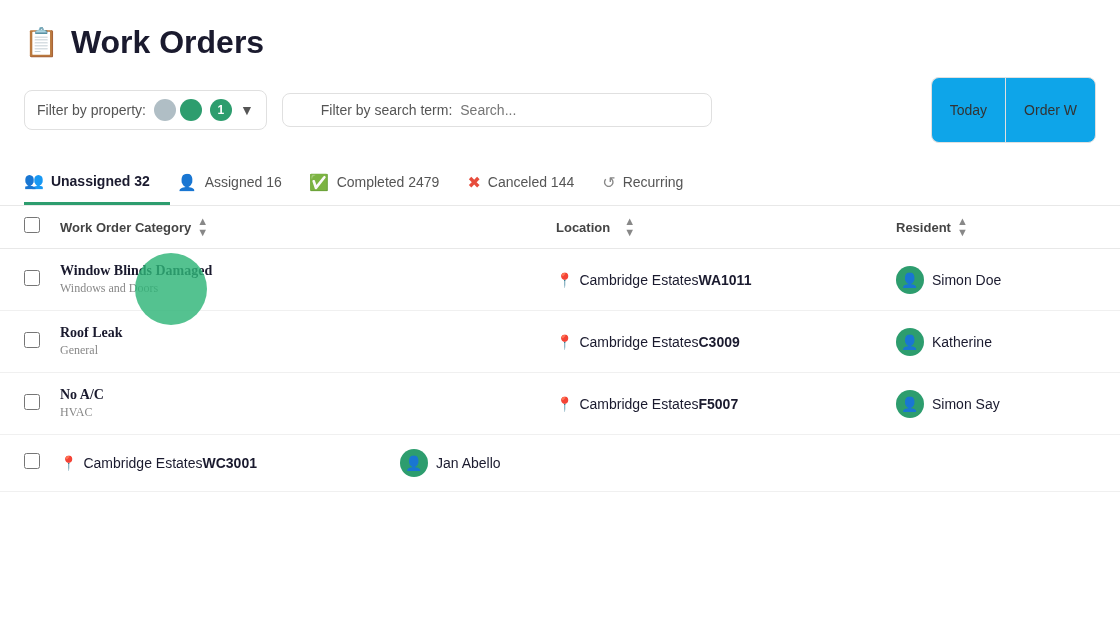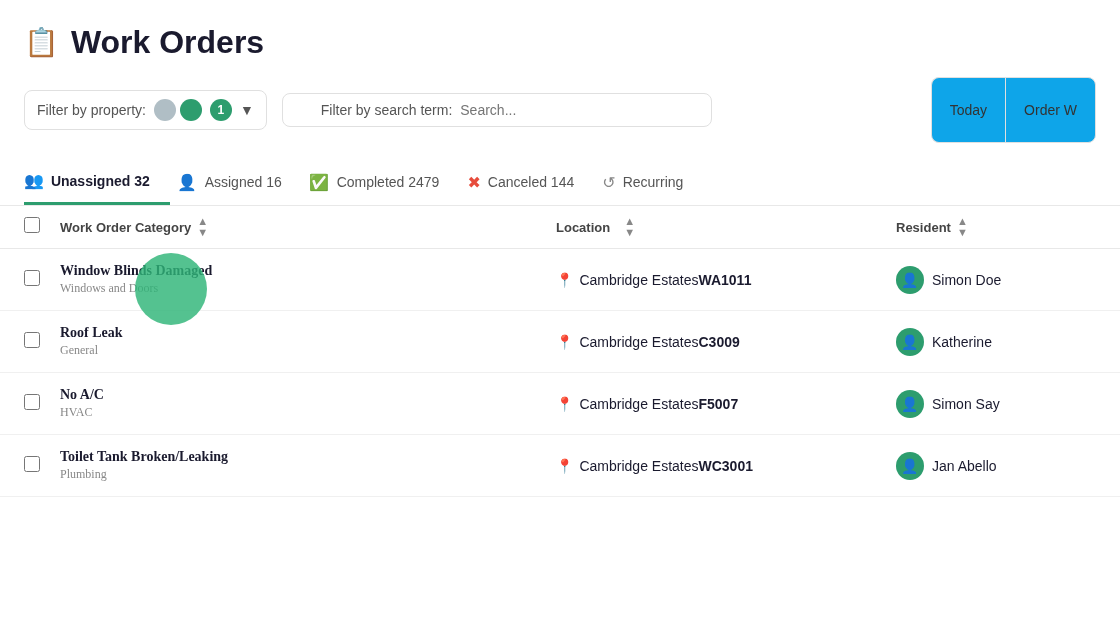--- a/index.html
+++ b/index.html
@@ -206,24 +206,20 @@
       <div class="row-resident">
         <div class="avatar-icon">👤</div>
         <span>Simon Say</span>
       </div>
     </div>
 
     <div class="table-row">
       <div class="row-check">
         <input type="checkbox" style="width: 16px; height: 16px; accent-color: rgb(45, 157, 110);">
       </div>
-      <div class="row-category">
-        <div class="main-text">Toilet Tank Broken/Leaking</div>
-        <div class="sub-text">Plumbing</div>
-      </div>
       <div class="row-location">
         <span class="loc-icon">📍</span>
         <span class="loc-text">
           <span>Cambridge Estates</span><strong>WC3001</strong>
         </span>
       </div>
       <div class="row-resident">
         <div class="avatar-icon">👤</div>
         <span>Jan Abello</span>
       </div>

